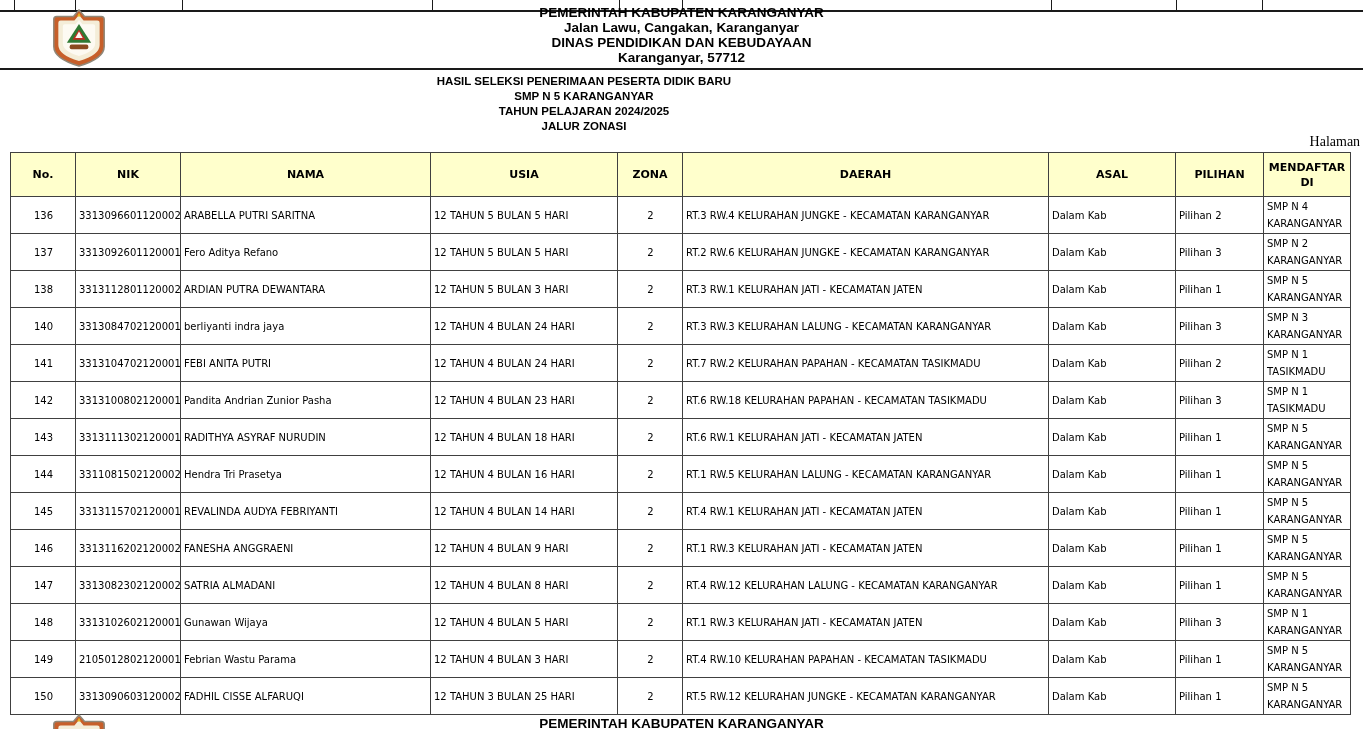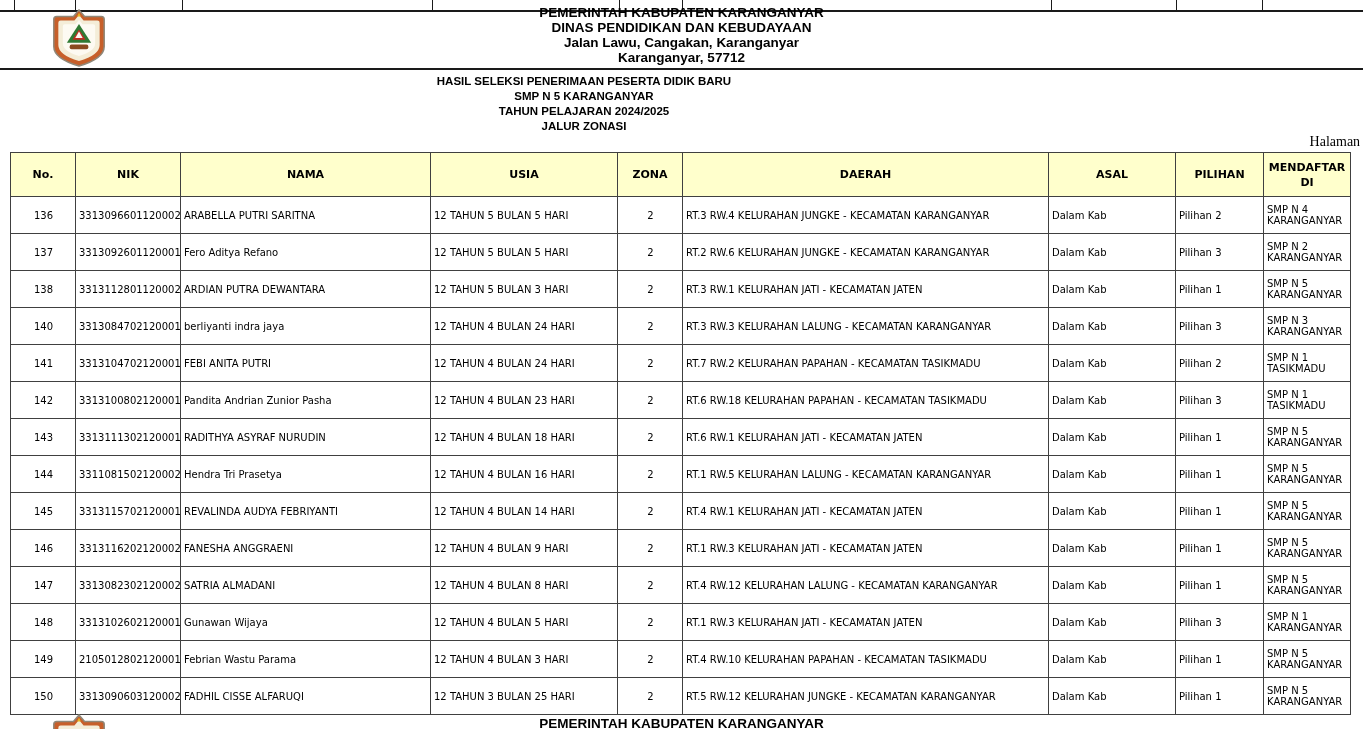--- a/index.html
+++ b/index.html
@@ -66,21 +66,21 @@
     background:var(--header-bg);
     font-weight:bold;font-size:11px;text-align:center;
     height:39px;padding:2px 4px;line-height:15px;
   }
   table.results td{
     height:34px;padding:1px 2px 1px 3px;
     vertical-align:middle;line-height:13px;
   }
   table.results td:nth-child(1),
   table.results td:nth-child(5){text-align:center;}
-  table.results td:nth-child(9){line-height:11px;}
+  table.results td:nth-child(9){line-height:17px;}
 
   
   .next-logo{position:absolute;left:51px;top:714px;width:56px;height:58px;}
   .next-head{
     position:absolute;left:0;top:716px;width:1363px;
     text-align:center;
     font-family:"Liberation Sans", sans-serif;
     font-weight:bold;font-size:13.5px;line-height:15px;
   }
 </style>
@@ -108,22 +108,22 @@
       <path d="M30 1 L36 8 H54 Q57 8 57 11 V40 Q57 53 30 61 Q3 53 3 40 V11 Q3 8 6 8 H24 Z" fill="#FDFAF2" transform="translate(30 31) scale(0.64) translate(-30 -31)"></path>
       <polygon points="30,16 43,36 17,36" fill="#2F7A33"></polygon>
       <polygon points="30,22 37,33 23,33" fill="#C22B22"></polygon>
       <polygon points="30,24 34,31 26,31" fill="#FDFAF2"></polygon>
       <polygon points="30,4 32,8 28,8" fill="#E8B820"></polygon>
       <rect x="20" y="38" width="20" height="5" rx="2" fill="#8A4A1F"></rect>
     </svg>
   </div>
   <div class="letterhead">
     <div>PEMERINTAH KABUPATEN KARANGANYAR</div>
+    <div>Jalan Lawu, Cangakan, Karanganyar</div>
     <div>DINAS PENDIDIKAN DAN KEBUDAYAAN</div>
-    <div>Jalan Lawu, Cangakan, Karanganyar</div>
     <div>Karanganyar, 57712</div>
   </div>
 
   <div class="rule"></div>
 
   <div class="doc-title">
     <div>HASIL SELEKSI PENERIMAAN PESERTA DIDIK BARU</div>
     <div>SMP N 5 KARANGANYAR</div>
     <div>TAHUN PELAJARAN 2024/2025</div>
     <div>JALUR ZONASI</div>

